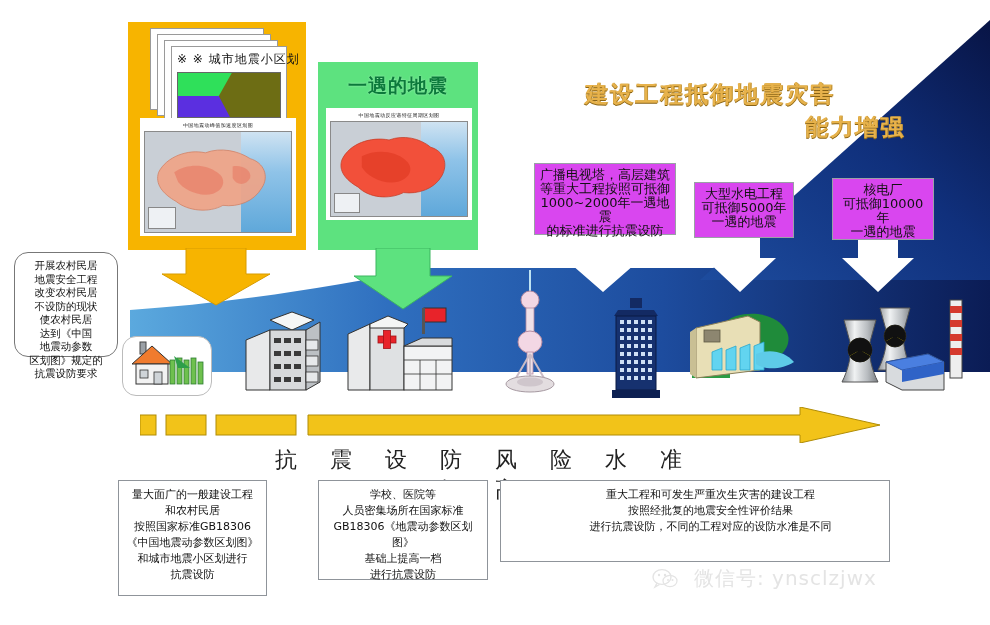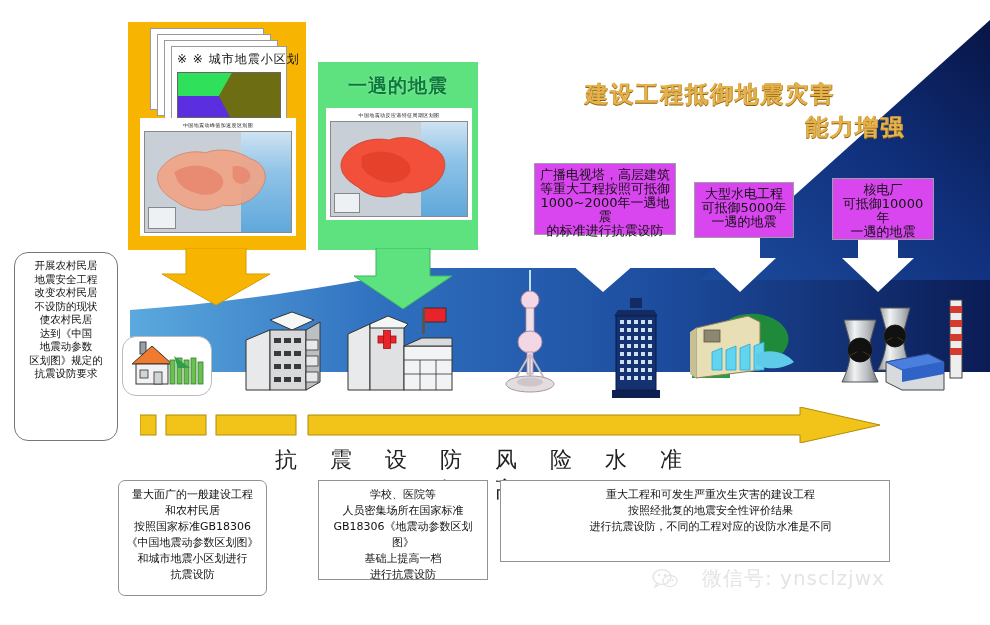--- a/index.html
+++ b/index.html
@@ -53,21 +53,21 @@
   .bottom-label{position:absolute;left:250px;top:445px;width:470px;text-align:center;
       font-size:22px;letter-spacing:13px;color:#222;font-weight:500;}
 
   
   .botbox{position:absolute;border:1px solid #8f949a;background:#fff;
       font-size:11px;line-height:16px;color:#111;text-align:center;
       padding:6px 6px;box-sizing:border-box;}
 
   
   .wm{position:absolute;left:652px;top:565px;color:#e4e4e4;font-size:20px;letter-spacing:1px;
-      display:flex;align-items:center;gap:24px;}
+      display:flex;align-items:center;gap:16px;}
   .wm-ic{width:26px;height:22px;}
 </style>
 </head>
 <body>
 
 <div id="stage">
 
   <svg class="ramp" viewBox="0 0 860 132" preserveAspectRatio="none">
     <defs>
       <linearGradient id="rampg" x1="0" y1="0" x2="1" y2="0">
@@ -164,21 +164,21 @@
   <div class="callout" style="left:534px;top:163px;width:142px;height:72px;">
     <span class="ml">广播电视塔，高层建筑<br>等重大工程按照可抵御<br>1000~2000年一遇地震<br>的标准进行抗震设防</span>
   </div>
   <div class="callout" style="left:694px;top:182px;width:100px;height:56px;">
     <span class="ml">大型水电工程<br>可抵御5000年<br>一遇的地震</span>
   </div>
   <div class="callout" style="left:832px;top:178px;width:102px;height:62px;">
     <span class="ml">核电厂<br>可抵御10000年<br>一遇的地震</span>
   </div>
 
-  <div class="callout-round" style="left:14px;top:252px;width:104px;height:189px;">
+  <div class="callout-round" style="left:14px;top:252px;width:104px;height:105px;">
     <span class="ml">开展农村民居<br>地震安全工程<br>改变农村民居<br>不设防的现状<br>使农村民居<br>达到《中国<br>地震动参数<br>区划图》规定的<br>抗震设防要求</span>
   </div>
 
   <div style="position:absolute;left:122px;top:336px;width:88px;height:58px;background:#fff;border-radius:14px;border:1px solid #bbb;"></div>
   <svg style="position:absolute;left:128px;top:338px;width:80px;height:54px;" viewBox="0 0 80 54">
     <rect x="12" y="4" width="6" height="12" fill="#9aa0a6" stroke="#444" stroke-width="1"></rect>
     <path d="M4,26 L24,8 L44,26 Z" fill="#F07B2E" stroke="#333" stroke-width="1"></path>
     <rect x="8" y="26" width="32" height="20" fill="#f2f2f2" stroke="#333" stroke-width="1"></rect>
     <rect x="12" y="32" width="8" height="8" fill="#cfd4d8" stroke="#333" stroke-width="0.8"></rect>
     <rect x="26" y="34" width="8" height="12" fill="#cfd4d8" stroke="#333" stroke-width="0.8"></rect>
@@ -360,21 +360,21 @@
   </svg>
 
   <svg class="bararrow" viewBox="0 0 740 36" preserveAspectRatio="none">
     <rect x="0" y="8" width="16" height="20" fill="#F2C319" stroke="#b08c06" stroke-width="1"></rect>
     <rect x="26" y="8" width="40" height="20" fill="#F2C319" stroke="#b08c06" stroke-width="1"></rect>
     <rect x="76" y="8" width="80" height="20" fill="#F2C319" stroke="#b08c06" stroke-width="1"></rect>
     <path d="M168,8 L660,8 L660,0 L740,18 L660,36 L660,28 L168,28 Z" fill="#F2C319" stroke="#b08c06" stroke-width="1"></path>
   </svg>
   <div class="bottom-label">抗 震 设 防 风 险 水 准 提 高</div>
 
-  <div class="botbox" style="left:118px;top:480px;width:149px;height:116px;border-radius:7px;">
+  <div class="botbox" style="left:118px;top:480px;width:149px;height:116px;">
     <span class="ml">量大面广的一般建设工程<br>和农村民居<br>按照国家标准GB18306<br>《中国地震动参数区划图》<br>和城市地震小区划进行<br>抗震设防</span>
   </div>
   <div class="botbox" style="left:318px;top:480px;width:170px;height:100px;">
     <span class="ml">学校、医院等<br>人员密集场所在国家标准<br>GB18306《地震动参数区划图》<br>基础上提高一档<br>进行抗震设防</span>
   </div>
   <div class="botbox" style="left:500px;top:480px;width:390px;height:82px;padding-left:37px;">
     <span class="ml">重大工程和可发生严重次生灾害的建设工程<br>按照经批复的地震安全性评价结果<br>进行抗震设防，不同的工程对应的设防水准是不同</span>
   </div>
 
   <div class="wm">

